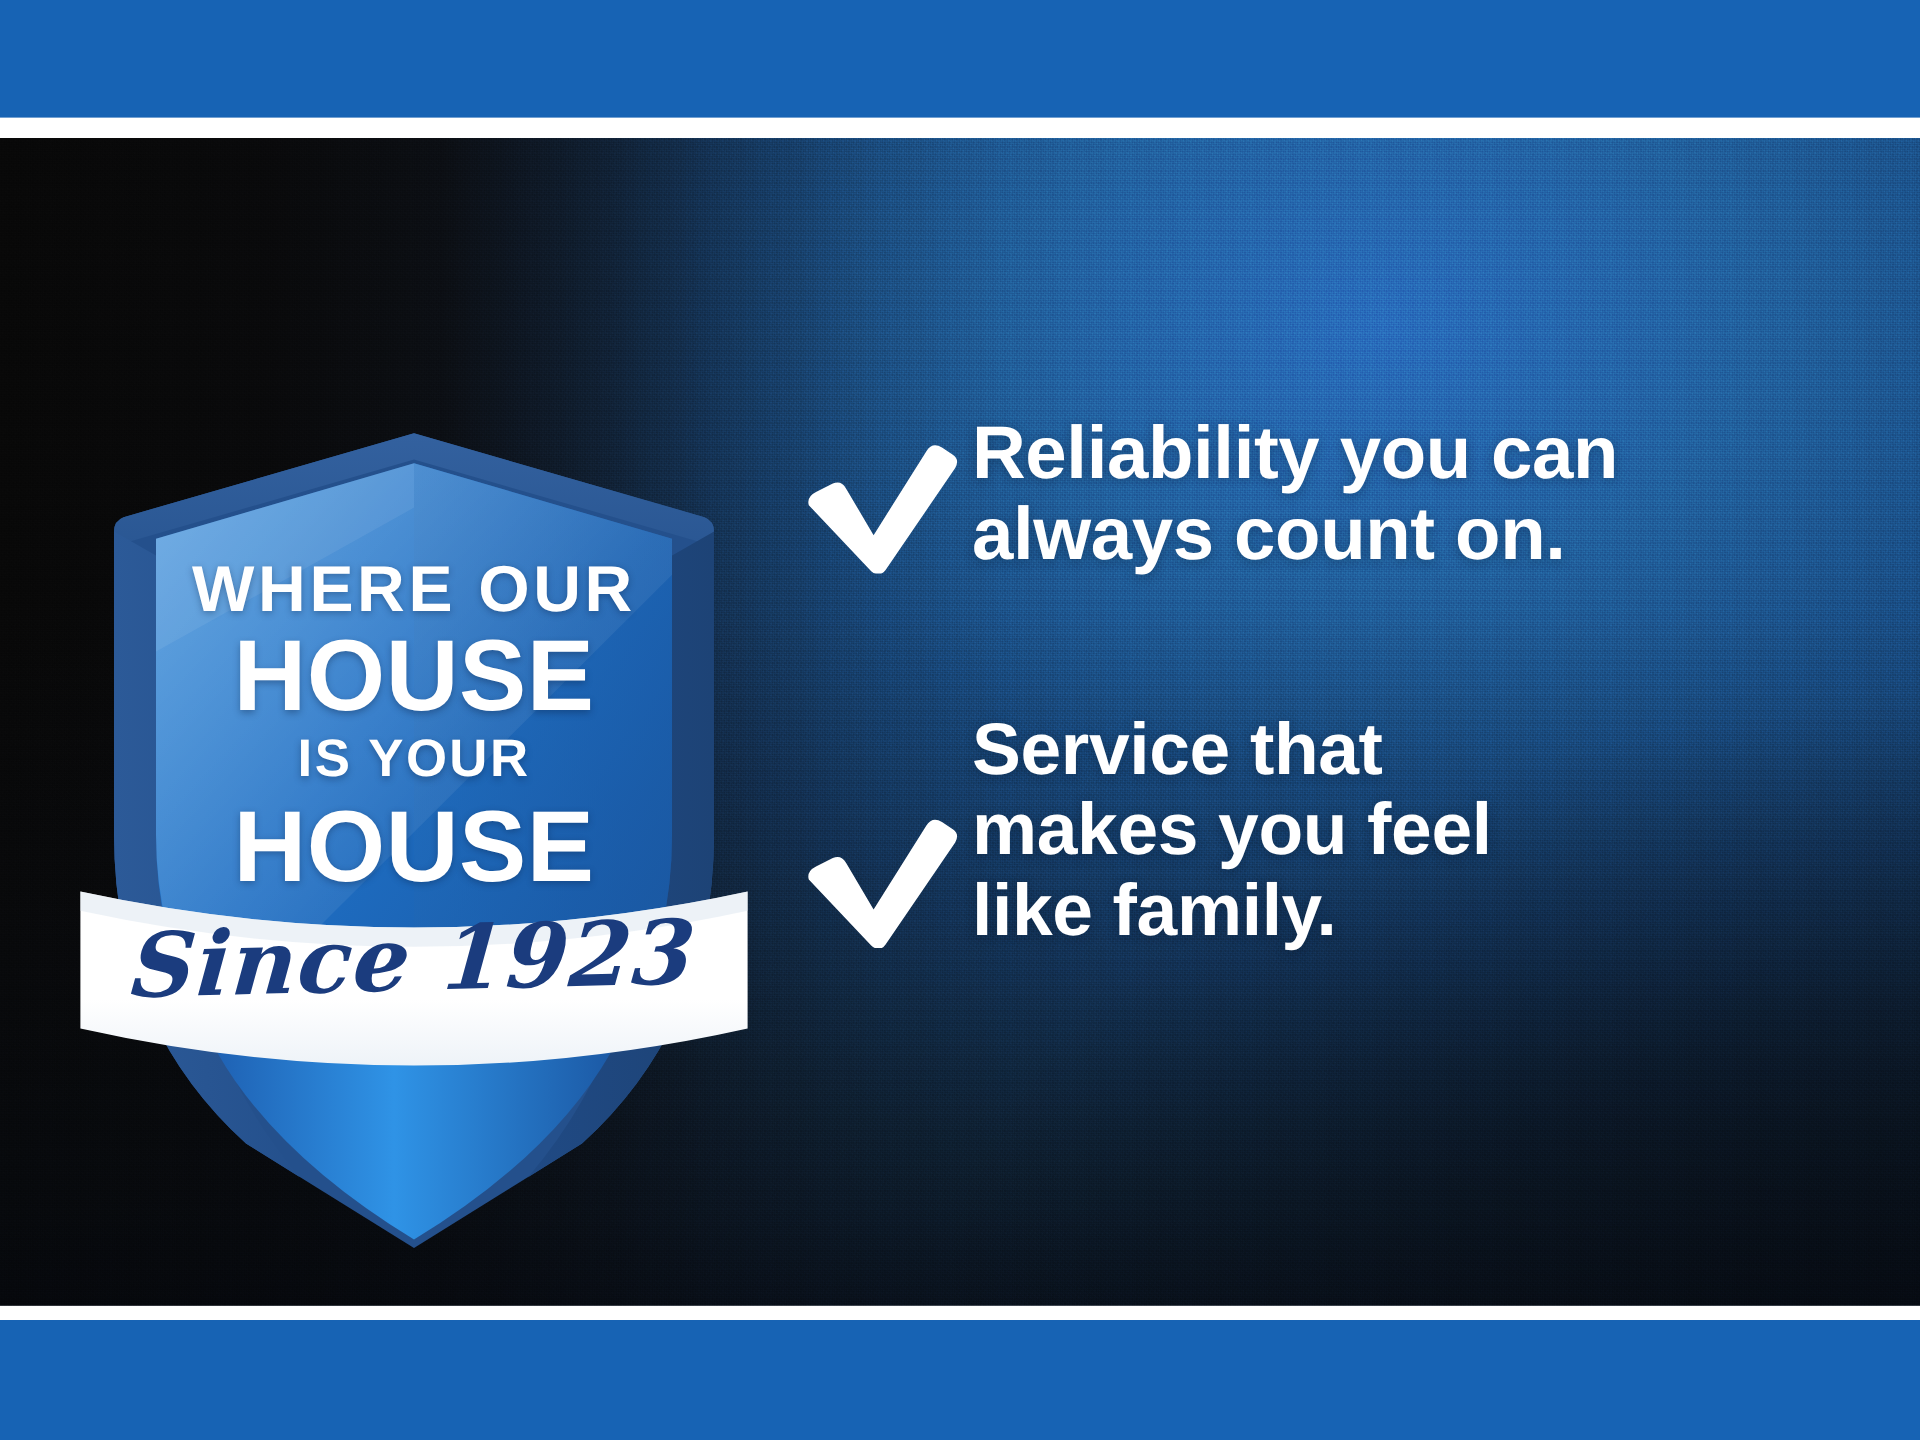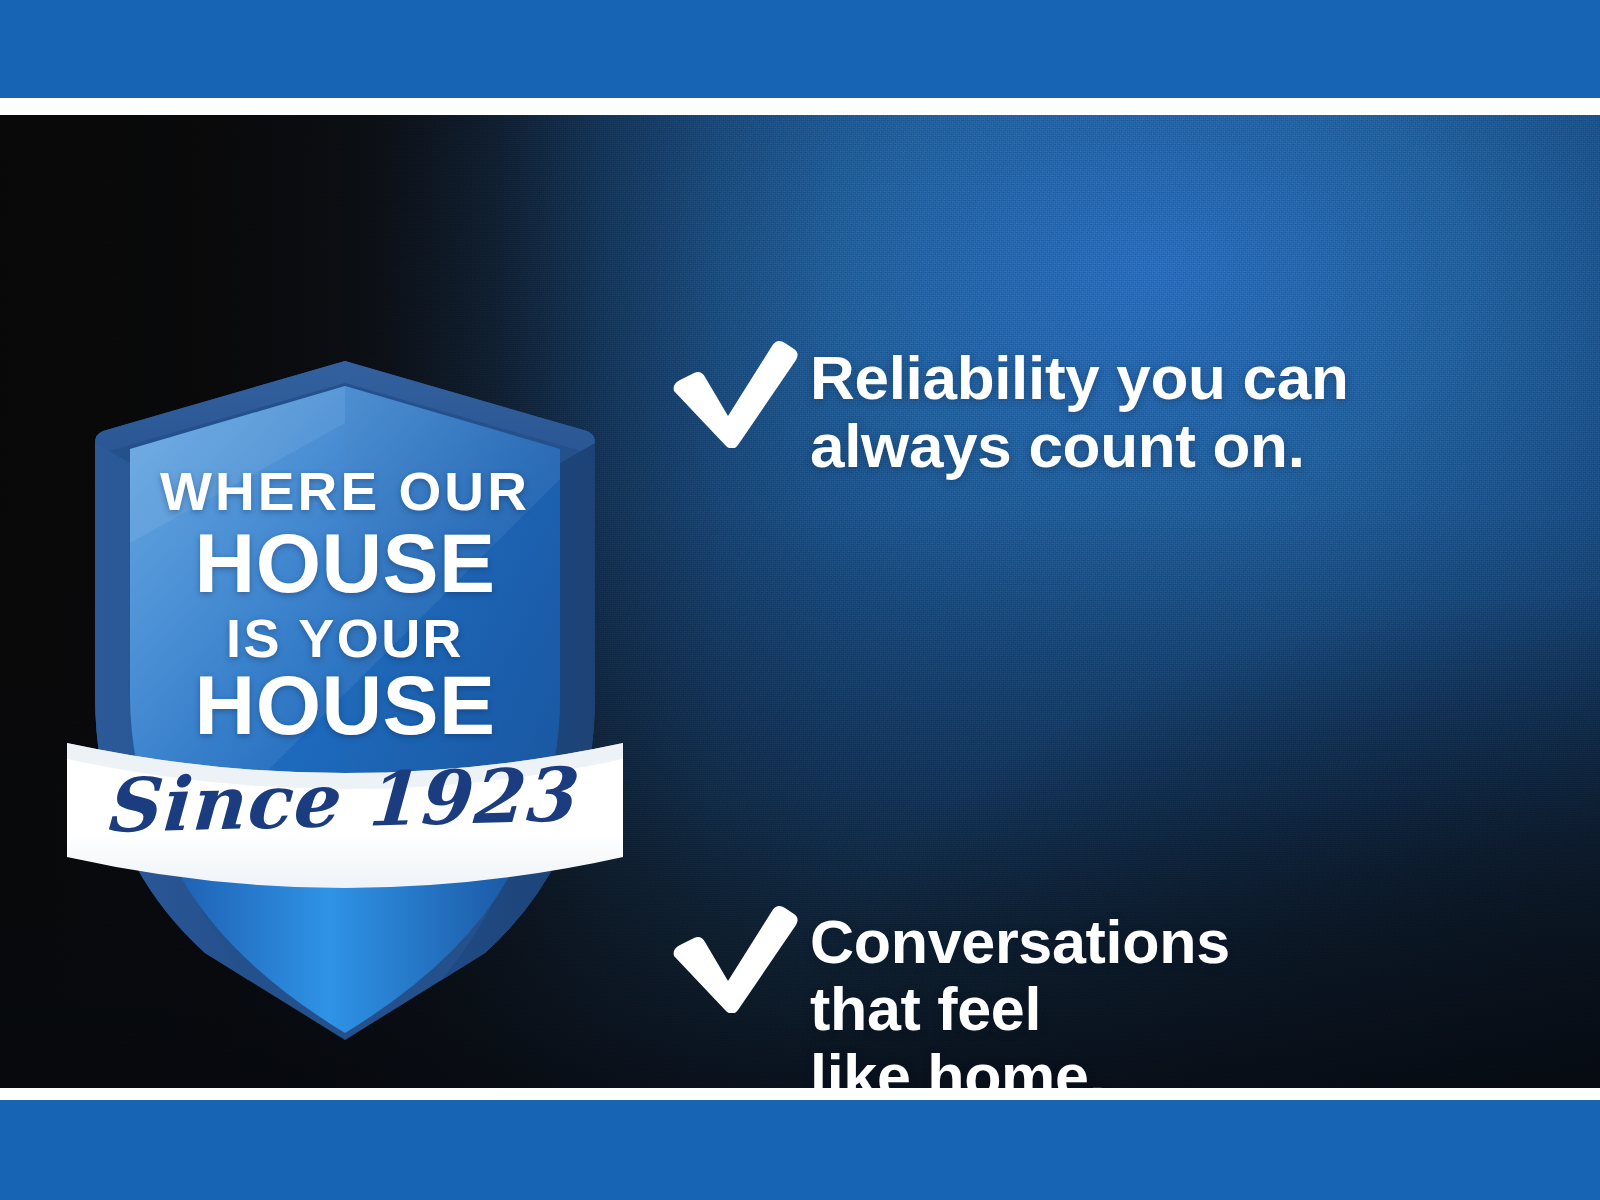--- a/index.html
+++ b/index.html
@@ -65,34 +65,34 @@
   .badge-txt{
     position:absolute;left:0;width:580px;text-align:center;
     color:#ffffff;font-family:"Liberation Sans", sans-serif;
     font-weight:700;letter-spacing:.02em;line-height:1;
     text-transform:uppercase;
     text-shadow:0 2px 6px rgba(8,30,62,.35);
   }
   #t-where{top:221px;font-size:54px;letter-spacing:.055em;
            transform:scaleX(1.02);transform-origin:center;}
   #t-house1{top:278px;font-size:84px;letter-spacing:.005em;}
-  #t-isyour{top:368px;font-size:54px;letter-spacing:.045em;}
+  #t-isyour{top:368px;font-size:44px;letter-spacing:.045em;}
   #t-house2{top:420px;font-size:84px;letter-spacing:.005em;}
 
   #t-since{
     position:absolute;left:0;top:520px;width:580px;text-align:center;
     color:#1B3C7E;font-family:"DejaVu Serif", serif;
     font-style:italic;font-weight:700;font-size:74px;line-height:1;
     letter-spacing:.015em;
     transform:rotate(-1.4deg) skewX(-6deg);
   }
 
   
   #benefits{position:absolute;left:660px;top:115px;width:900px;height:973px;}
-  .benefit{position:absolute;left:0;width:900px;display:flex;align-items:flex-start;}
+  .benefit{position:absolute;left:0;width:900px;display:flex;align-items:flex-end;}
   #benefit-0{top:100px;}
   #benefit-1{top:347px;}
   #benefit-2{top:665px;}
 
   .check-wrap{flex:0 0 150px;height:120px;position:relative;}
   .check-wrap svg{position:absolute;left:8px;top:6px;width:132px;height:112px;}
 
   .benefit-text{
     color:#ffffff;font-family:"Liberation Sans", sans-serif;
     font-weight:700;font-size:62px;line-height:1.10;
@@ -206,31 +206,31 @@
           <svg viewBox="0 0 132 112" xmlns="http://www.w3.org/2000/svg">
             <path d="M6 55 Q4 48 12 44 L26 37 Q33 34 37 41 L60 80 L104 10
                      Q109 2 117 7 L126 13 Q132 17 128 24 L70 109
                      Q65 116 58 110 Z" fill="#ffffff"></path>
           </svg>
         </div>
         <div class="benefit-text">Reliability you can
 always count on.</div>
       </div>
 
-
-      <div class="benefit" id="benefit-2">
+      <div class="benefit" id="benefit-1">
         <div class="check-wrap">
           <svg viewBox="0 0 132 112" xmlns="http://www.w3.org/2000/svg">
             <path d="M6 55 Q4 48 12 44 L26 37 Q33 34 37 41 L60 80 L104 10
                      Q109 2 117 7 L126 13 Q132 17 128 24 L70 109
                      Q65 116 58 110 Z" fill="#ffffff"></path>
           </svg>
         </div>
-        <div class="benefit-text">Conversations
-that feel
-like home.</div>
+        <div class="benefit-text">Service that
+makes you feel
+like family.</div>
       </div>
+
 
     </div>
   </div>
 
   <div class="bar" id="bar-bottom"></div>
 </div>
 
 </body></html>

